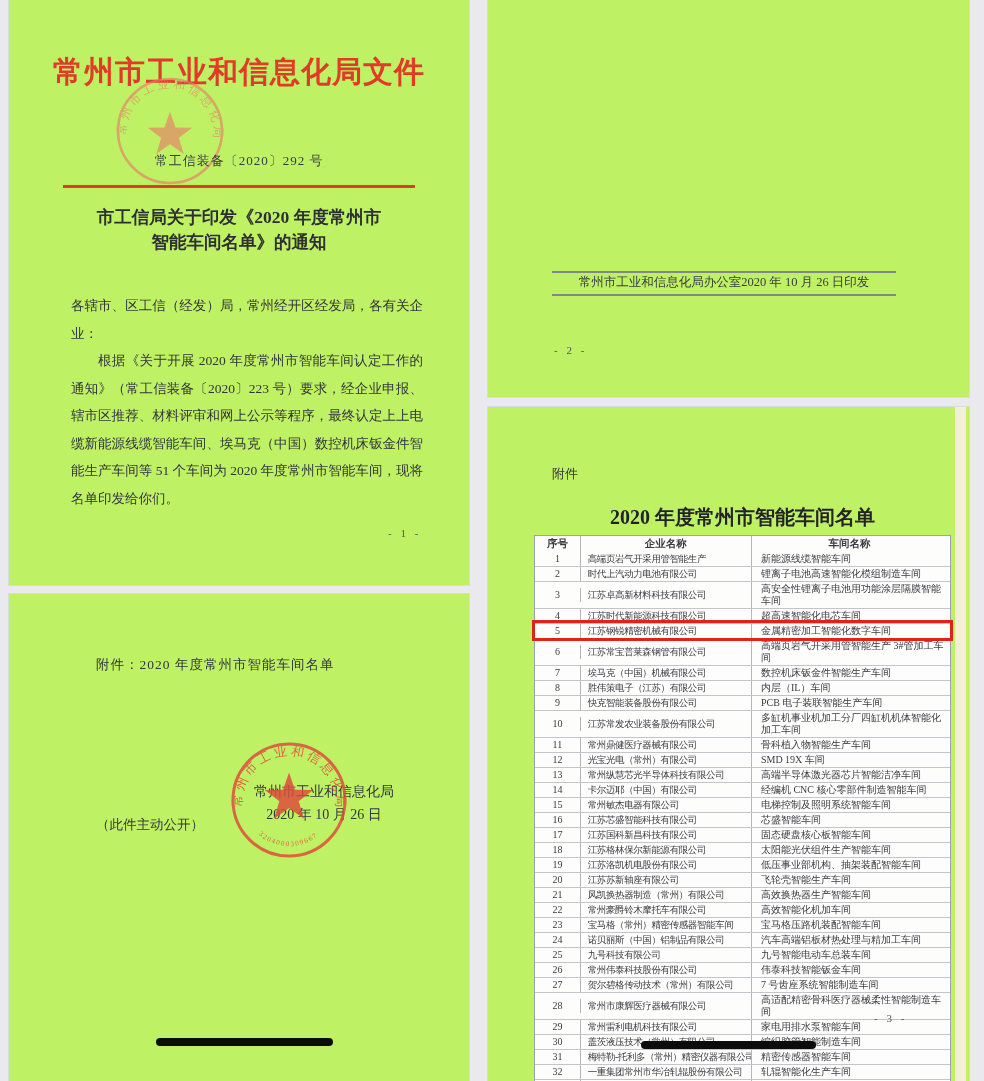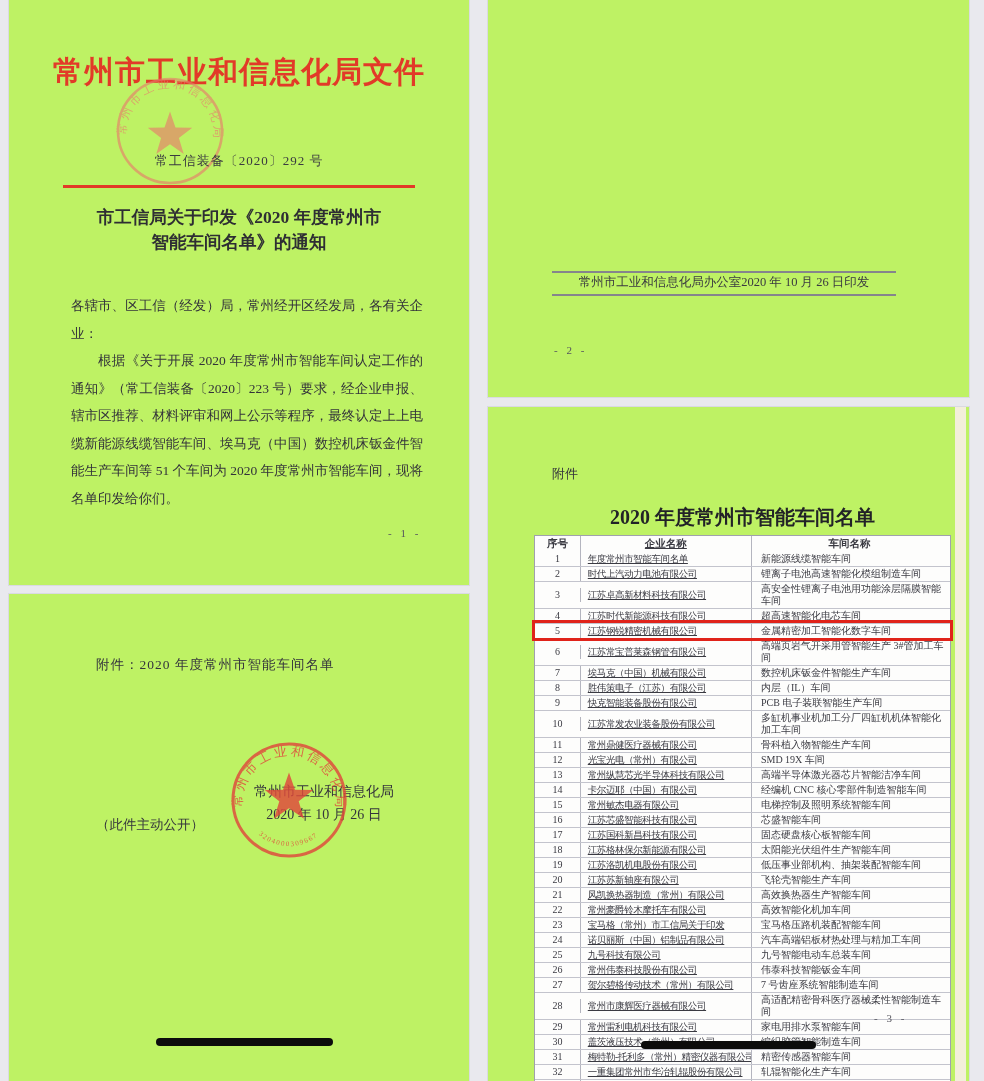--- a/index.html
+++ b/index.html
@@ -60,21 +60,21 @@
   .edge-strip { right:3px; top:0; width:11px; height:100%; background:#f3efda; }
   .attach-label { left:64px; top:58px; font-size:13px; color:#35353c; }
   .table-title { left:46px; top:97px; width:417px; text-align:center; font-size:20px; font-weight:bold; color:#222227; }
   .wtable { left:46px; top:128px; width:417px; border:1px solid #a0a1ad; background:#fdfdfc; font-size:10px; color:#3a3a42; }
   .trow, .thead { display:flex; align-items:center; }
   .trow + .trow, .thead + .trow { border-top:1px solid #c3c4cd; }
   .thead { font-weight:bold; font-size:10.5px; }
   .thead .tc { line-height:14px; }
   .tc { line-height:12px; padding-top:1px; padding-bottom:1px; }
   .tc1 { width:45px; text-align:center; }
-  .tc2 { width:172px; border-left:1px solid #b4b5bf; padding-left:7px; white-space:nowrap; overflow:hidden; font-size:9.5px; letter-spacing:-0.4px;text-decoration:underline; }
+  .tc2 { width:172px; border-left:1px solid #b4b5bf; padding-left:7px; white-space:nowrap; overflow:hidden; font-size:9.5px; letter-spacing:-0.4px; }
   .tc3 { width:200px; border-left:1px solid #b4b5bf; padding-left:9px; padding-right:3px; }
   .thead .tc2, .thead .tc3 { text-align:center; padding-left:0; white-space:normal; font-size:10.5px; letter-spacing:0; }
   .trow.hl { box-shadow:0 0 0 3px #e0231a; position:relative; z-index:3; }
 </style>
 </head>
 <body>
 
 <div class="page" id="page-l1">
   <div class="abs red-head">常州市工业和信息化局文件</div>
 
@@ -145,21 +145,21 @@
 
   <div class="abs wtable">
     <div class="thead">
       <div class="tc tc1">序号</div>
       <div class="tc tc2">企业名称</div>
       <div class="tc tc3">车间名称</div>
     </div>
     <div>
         <div class="trow">
           <div class="tc tc1">1</div>
-          <div class="tc tc2">年度常州市智能车间名单</div>
+          <div class="tc tc2">高端页岩气开采用管智能生产</div>
           <div class="tc tc3">新能源线缆智能车间</div>
         </div>
         <div class="trow">
           <div class="tc tc1">2</div>
           <div class="tc tc2">时代上汽动力电池有限公司</div>
           <div class="tc tc3">锂离子电池高速智能化模组制造车间</div>
         </div>
         <div class="trow">
           <div class="tc tc1">3</div>
           <div class="tc tc2">江苏卓高新材料科技有限公司</div>
@@ -255,21 +255,21 @@
           <div class="tc tc2">风凯换热器制造（常州）有限公司</div>
           <div class="tc tc3">高效换热器生产智能车间</div>
         </div>
         <div class="trow">
           <div class="tc tc1">22</div>
           <div class="tc tc2">常州豪爵铃木摩托车有限公司</div>
           <div class="tc tc3">高效智能化机加车间</div>
         </div>
         <div class="trow">
           <div class="tc tc1">23</div>
-          <div class="tc tc2">宝马格（常州）市工信局关于印发</div>
+          <div class="tc tc2">宝马格（常州）精密传感器智能车间</div>
           <div class="tc tc3">宝马格压路机装配智能车间</div>
         </div>
         <div class="trow">
           <div class="tc tc1">24</div>
           <div class="tc tc2">诺贝丽斯（中国）铝制品有限公司</div>
           <div class="tc tc3">汽车高端铝板材热处理与精加工车间</div>
         </div>
         <div class="trow">
           <div class="tc tc1">25</div>
           <div class="tc tc2">九号科技有限公司</div>

